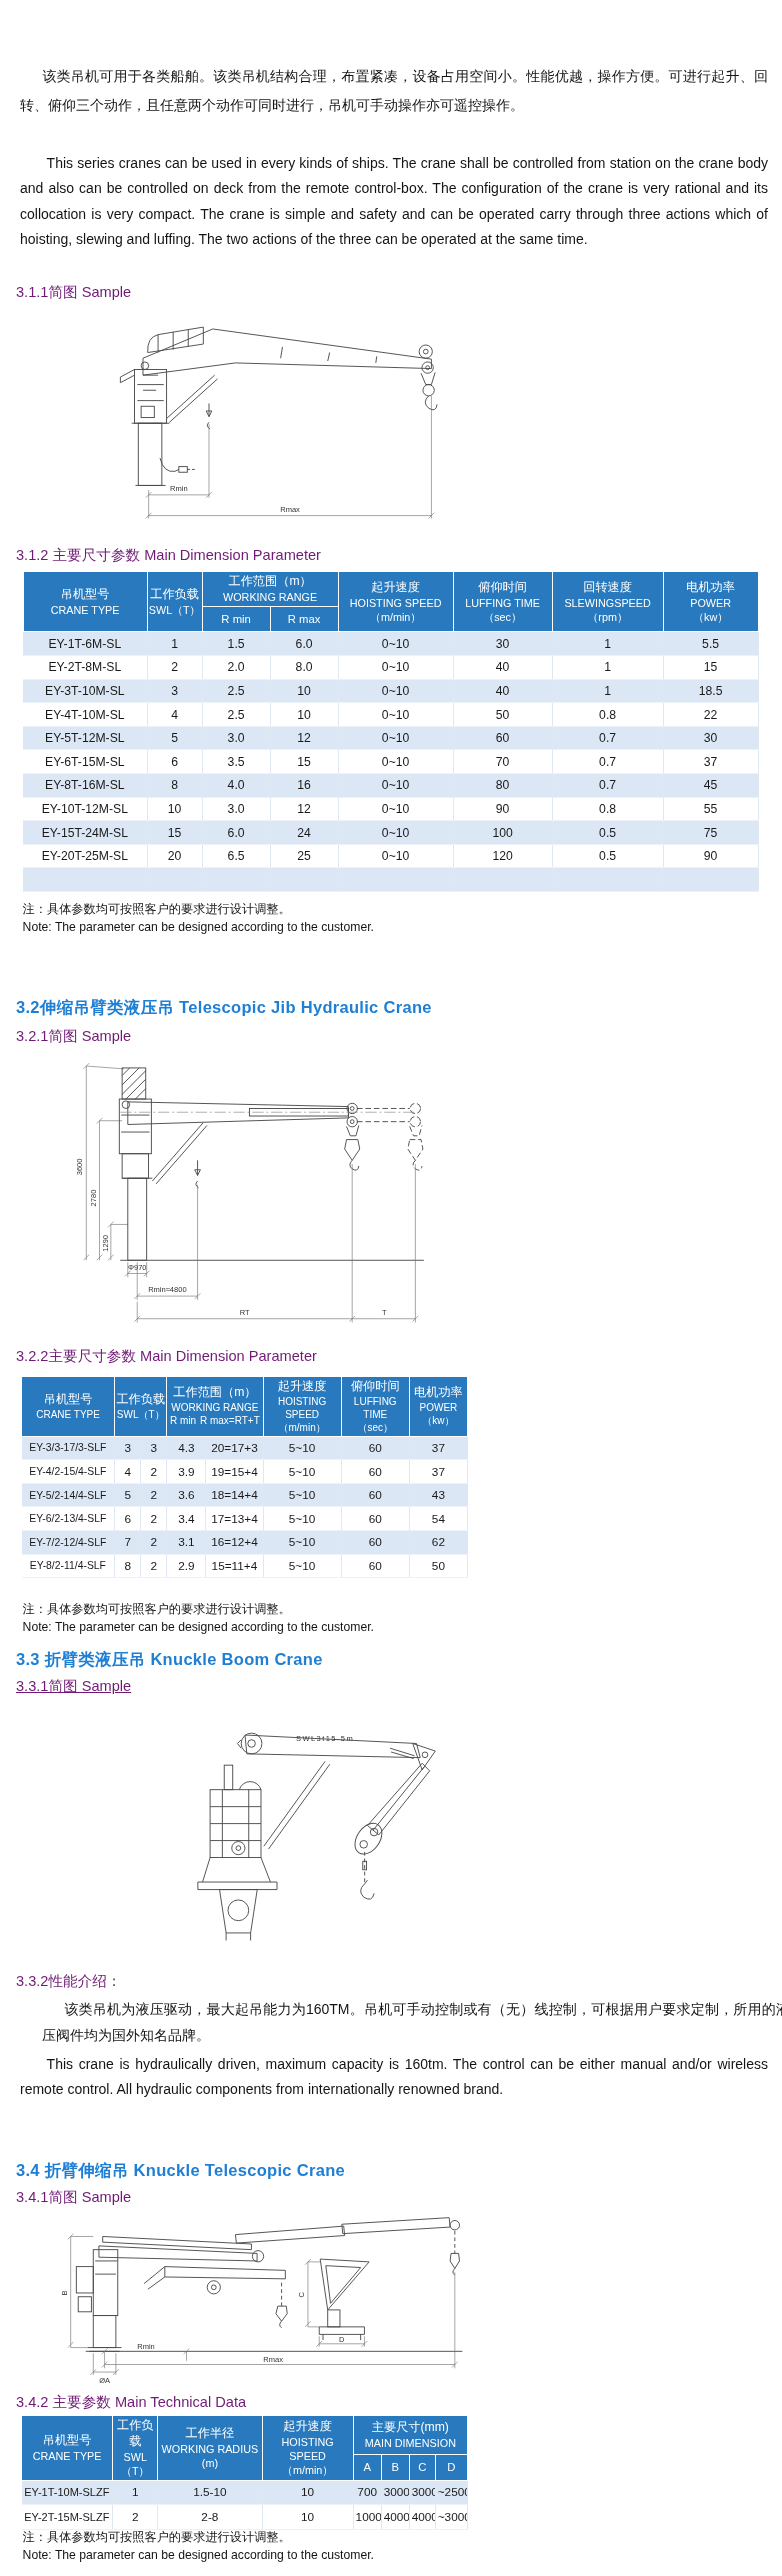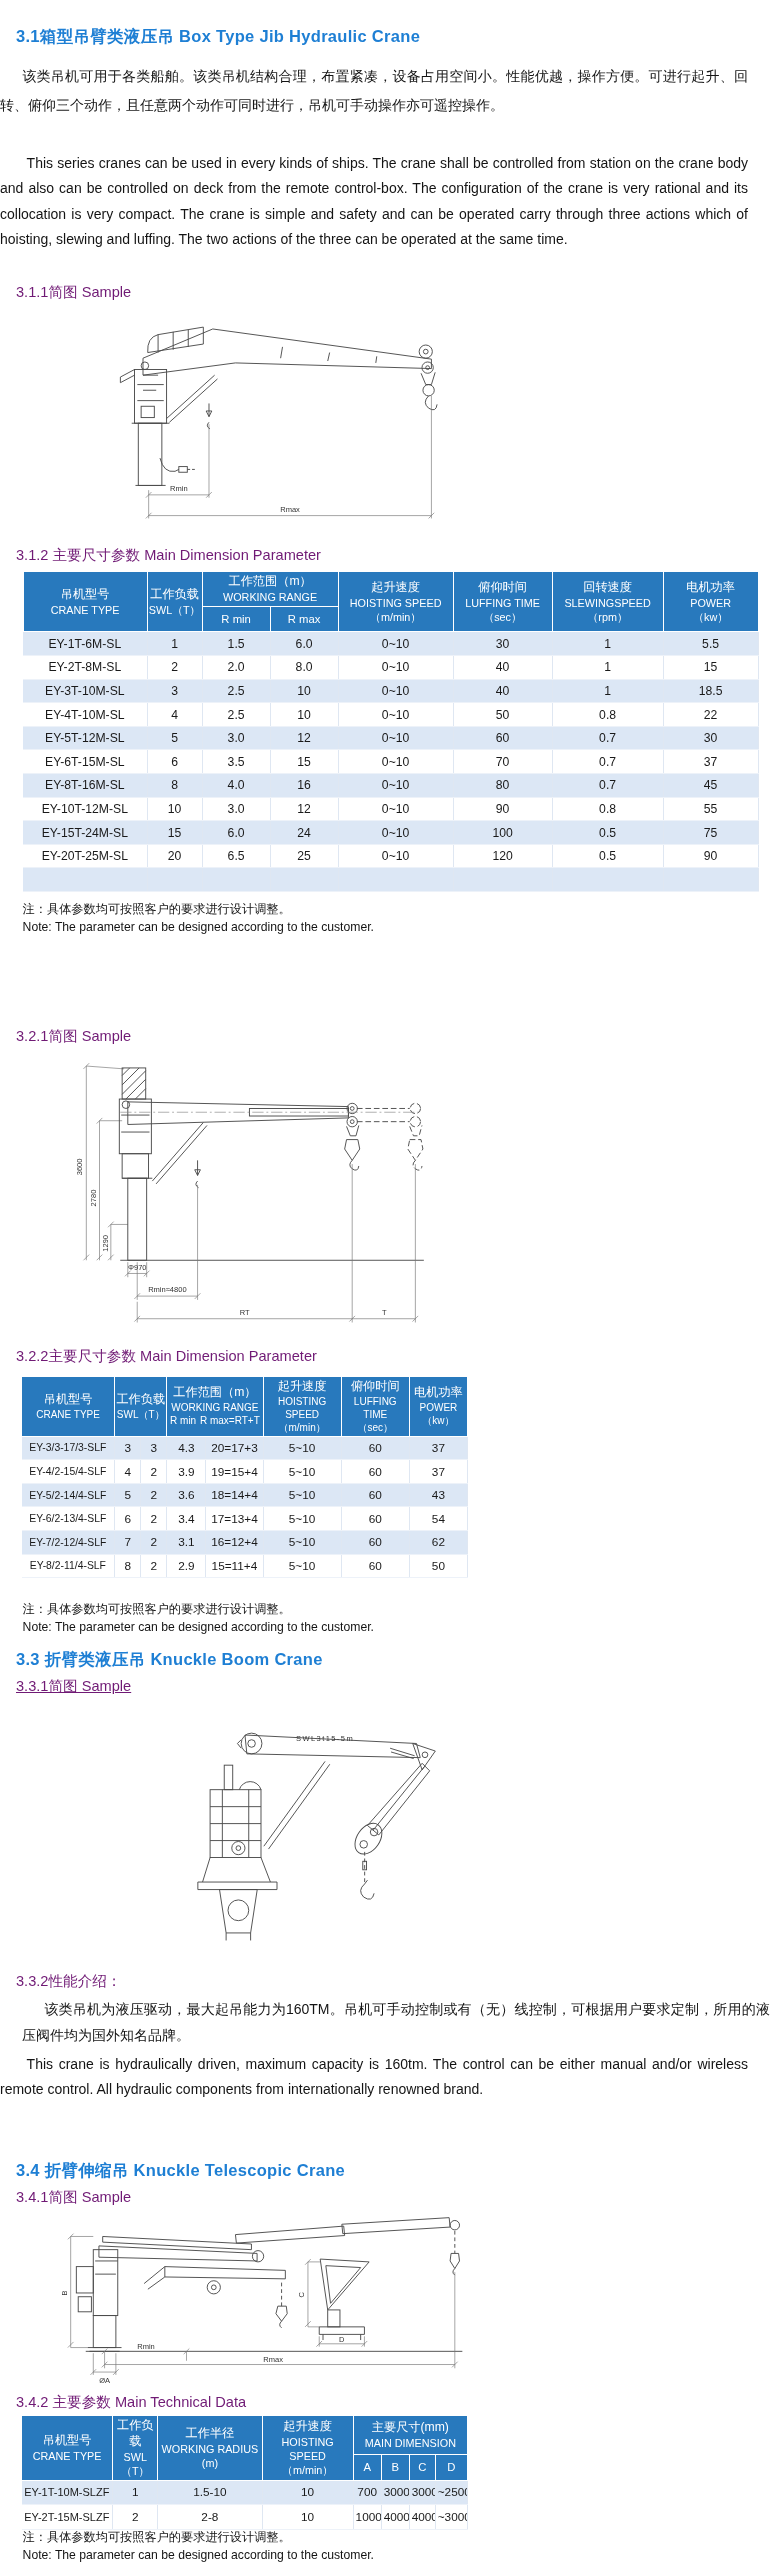--- a/index.html
+++ b/index.html
@@ -1,21 +1,21 @@
 <!DOCTYPE html>
 <html style="font-size:15px"><head>
 <meta charset="utf-8">
 <style>
   html,body{margin:0;padding:0;background:#fff;}
   #page{position:relative;width:782px;height:2576px;background:#fff;overflow:hidden;
         font-family:"Liberation Sans","DejaVu Sans",sans-serif;color:#1a1a1a;}
   .abs{position:absolute;margin:0;}
   .sec-title{left:16px;font-size:16.5px;font-weight:bold;color:#1e7fd4;letter-spacing:0.3px;white-space:nowrap;}
   .subhead{left:16px;font-size:14.6px;font-weight:normal;color:#701a75;white-space:nowrap;}
-  .para{left:0;width:748px;font-size:14px;text-align:justify;color:#141414;}
+  .para{left:20px;width:748px;font-size:14px;text-align:justify;color:#141414;}
   .para.zh{line-height:29px;text-indent:1.6em;}
   .para.en{line-height:25.4px;text-indent:1.9em;}
   .para.zh2{line-height:26px;text-indent:1.6em;margin-left:22px;}
   .note{left:22.6px;font-size:12.2px;line-height:18px;color:#141414;}
   svg{position:absolute;overflow:visible;}
   .ln{stroke:#4b4b4b;stroke-width:1;}
   .dim{stroke:#777;stroke-width:.7;}
   .cl{stroke:#888;stroke-width:.7;stroke-dasharray:12 3 2 3;}
   .dt{font-size:8px;fill:#333;font-family:"Liberation Sans","DejaVu Sans",sans-serif;}
   table.ptable{position:absolute;border-collapse:collapse;table-layout:fixed;color:#1a1a1a;}
@@ -34,21 +34,20 @@
   .h-unit{font-size:10.8px;}
   .t2 .h-en,.t2 .h-unit{font-size:10px;}
   .sub-split{display:flex;justify-content:space-around;font-size:10px;}
   .subth{font-size:11.3px;height:21px;}
 </style>
 </head>
 <body>
 
 <div id="page">
 
-  <h2 class="abs sec-title" style="top:26px;">3.1箱型吊臂类液压吊  Box Type Jib Hydraulic Crane</h2>
   <p class="abs para zh" style="top:62px;">该类吊机可用于各类船舶。该类吊机结构合理，布置紧凑，设备占用空间小。性能优越，操作方便。可进行起升、回转、俯仰三个动作，且任意两个动作可同时进行，吊机可手动操作亦可遥控操作。</p>
   <p class="abs para en" style="top:151px;">This series cranes can be used in every kinds of ships. The crane shall be controlled from station on the crane body and also can be controlled on deck from the remote control-box. The configuration of the crane is very rational and its collocation is very compact. The crane is simple and safety and can be operated carry through three actions which of hoisting, slewing and luffing. The two actions of the three can be operated at the same time.</p>
   <h3 class="abs subhead" style="top:283px;">3.1.1简图  Sample</h3>
 
   <svg style="left:94px;top:309px;" width="377" height="236" viewBox="0 0 400 250">
     <g class="ln" fill="none">
       <path d="M57,46 Q56,30 68,27 L116,19 M68,27 L68,46 M84,24 L84,43 M100,22 L100,40 M116,19 L116,37 M57,46 L116,37"></path>
       <path d="M52,52 L126,21 L358,53 L358,63 L150,57 L52,70 Z"></path>
       <path d="M200,40 L198,52 M250,46 L248,55 M300,50 L299,57"></path>
       <circle cx="54" cy="60" r="4"></circle>
@@ -246,20 +245,21 @@
           <td></td>
         </tr>
       </tbody>
   </table>
 
   <div class="abs note" style="top:900px;">
     <div>注：具体参数均可按照客户的要求进行设计调整。</div>
     <div>Note: The parameter can be designed according to the customer.</div>
   </div>
 
+  <h2 class="abs sec-title" style="top:997px;">3.2伸缩吊臂类液压吊  Telescopic Jib Hydraulic Crane</h2>
   <h3 class="abs subhead" style="top:1027px;">3.2.1简图  Sample</h3>
 
   <svg style="left:75px;top:1049px;" width="363" height="283" viewBox="0 0 385 300">
     <g class="dim" fill="none">
       <path d="M12,18 L12,224 M26,76 L26,224 M38,186 L38,224"></path>
       <path d="M12,18 L52,21 M26,76 L50,76 M38,186 L56,186"></path>
       <path d="M9,21 l6,-6 M9,224 l6,-6 M23,79 l6,-6 M23,224 l6,-6 M35,189 l6,-6 M35,224 l6,-6"></path>
     </g>
     <text class="dt" transform="rotate(-90 7 125)" x="7" y="125" text-anchor="middle">3600</text>
     <text class="dt" transform="rotate(-90 22 158)" x="22" y="158" text-anchor="middle">2780</text>

